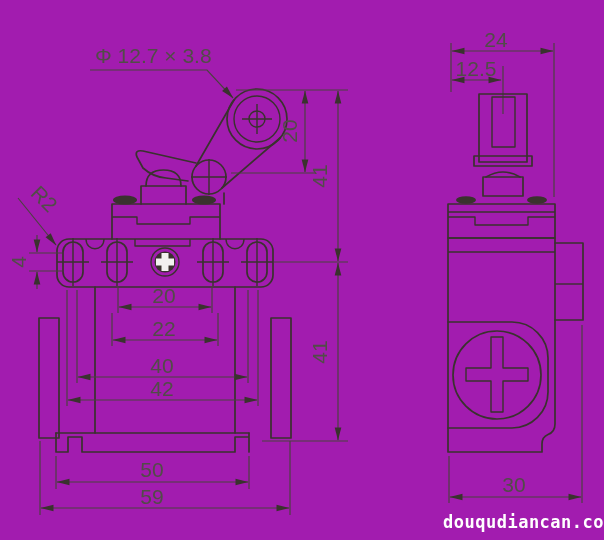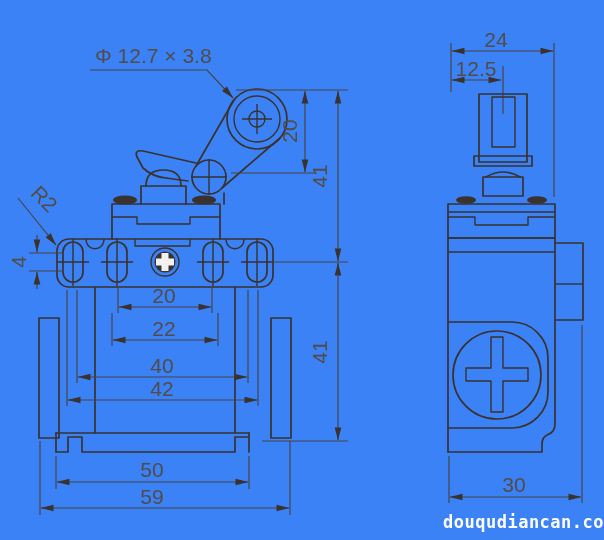--- a/index.html
+++ b/index.html
@@ -1,19 +1,19 @@
 <!DOCTYPE html>
 <html><head>
 <meta charset="utf-8">
 <style>
   html,body{margin:0;padding:0;}
   .canvas{
     position:relative;
     width:604px;height:540px;
-    background:#3b82f6;
+    background:#a21caf;
     overflow:hidden;
     font-family:"Liberation Sans",sans-serif;
   }
   svg{position:absolute;left:0;top:0;}
   .ln{fill:none;stroke:#3a322e;stroke-width:1.7;stroke-linejoin:round;stroke-linecap:round;}
   .med{fill:none;stroke:#3a322e;stroke-width:1.4;stroke-linejoin:round;}
   .dimln{fill:none;stroke:#4a423e;stroke-width:1.15;}
   .fdark{fill:#3a322e;stroke:none;}
   .fbg{fill:#f2f1ef;stroke:none;}
   text.dim{font-family:"Liberation Sans",sans-serif;font-size:21px;fill:#524c48;}

